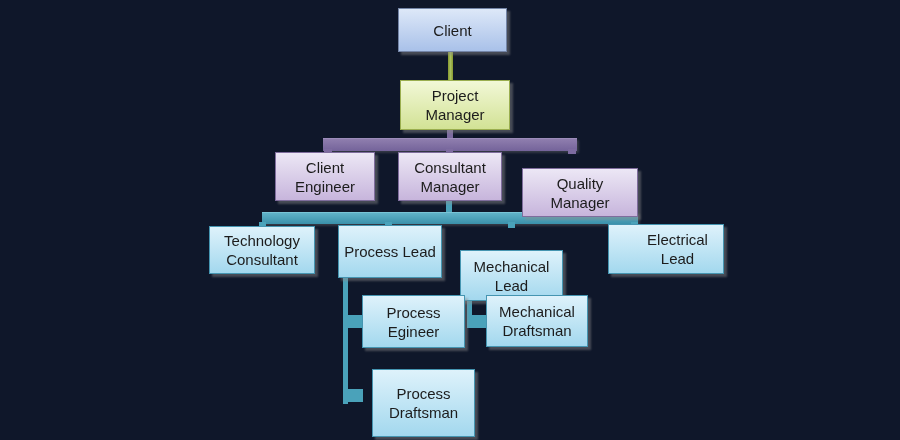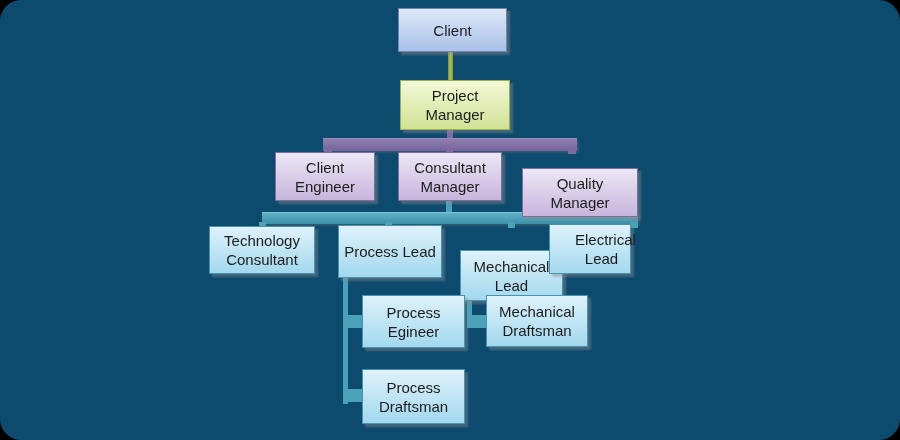--- a/index.html
+++ b/index.html
@@ -1,19 +1,18 @@
 <!DOCTYPE html>
 <html><head>
 <meta charset="utf-8">
 <style>
   html,body{margin:0;padding:0;background:#000;}
   #canvas{
-    position:relative;width:900px;height:440px;background:#0c4a6e;overflow:hidden;
+    position:relative;width:900px;height:440px;background:#0f172a;overflow:hidden;
     font-family:"Liberation Sans", sans-serif;
-    border-radius:21px;
   }
   .node{
     position:absolute;box-sizing:border-box;z-index:2;
     display:flex;align-items:center;justify-content:center;text-align:center;
     font-size:15px;line-height:19px;color:#1c1c1c;
     box-shadow:3px 3px 2px rgba(140,140,140,0.45);
     padding:1px 2px;
   }
   .lbl{display:block;width:100%;}
   
@@ -30,24 +29,24 @@
   .c-tealbar{background:linear-gradient(#60b2c8,#3a90aa);border-top:1px solid #79c4d6;box-shadow:2px 2px 2px rgba(120,120,120,0.35);}
   
   .pos-client              {left:398px;top:8px;  width:109px;height:44px;}
   .pos-project-manager     {left:400px;top:80px; width:110px;height:50px;}
   .pos-project-engineer    {left:275px;top:152px;width:100px;height:49px;}
   .pos-technology-manager  {left:398px;top:152px;width:104px;height:49px;}
   .pos-quality-manager     {left:522px;top:168px;width:116px;height:49px;}
   .pos-technology-consultant{left:209px;top:226px;width:106px;height:48px;}
   .pos-process-lead        {left:338px;top:225px;width:104px;height:53px;}
   .pos-mechanical-lead     {left:460px;top:226px;width:103px;height:51px;margin-top:24px;}
-  .pos-electrical-lead     {left:549px;top:224px;width:82px;height:50px;padding-left:25px;}
+  .pos-electrical-lead     {left:608px;top:224px;width:116px;height:50px;padding-left:25px;}
   .pos-process-egineer     {left:362px;top:295px;width:103px;height:53px;}
   .pos-mechanical-draftsman{left:486px;top:295px;width:102px;height:52px;}
-  .pos-process-draftsman   {left:362px;top:369px;width:103px;height:55px;}
+  .pos-process-draftsman   {left:372px;top:369px;width:103px;height:68px;}
   .gap{line-height:27px;}
   
   .cp-client-pm   {left:448px;top:52px; width:5px;  height:28px;}
   .cp-pm-stub     {left:447px;top:130px;width:6px;  height:9px;}
   .cp-purple-bar  {left:323px;top:138px;width:254px;height:12px;}
   .cp-pdrop-left  {left:324px;top:149px;width:8px;height:5px;}
   .cp-pdrop-mid   {left:446px;top:149px;width:7px;height:5px;}
   .cp-pdrop-right {left:568px;top:149px;width:8px;height:5px;}
   .cp-tm-stub     {left:446px;top:201px;width:6px;height:12px;}
   .cp-teal-bar    {left:262px;top:212px;width:376px;height:11px;}

